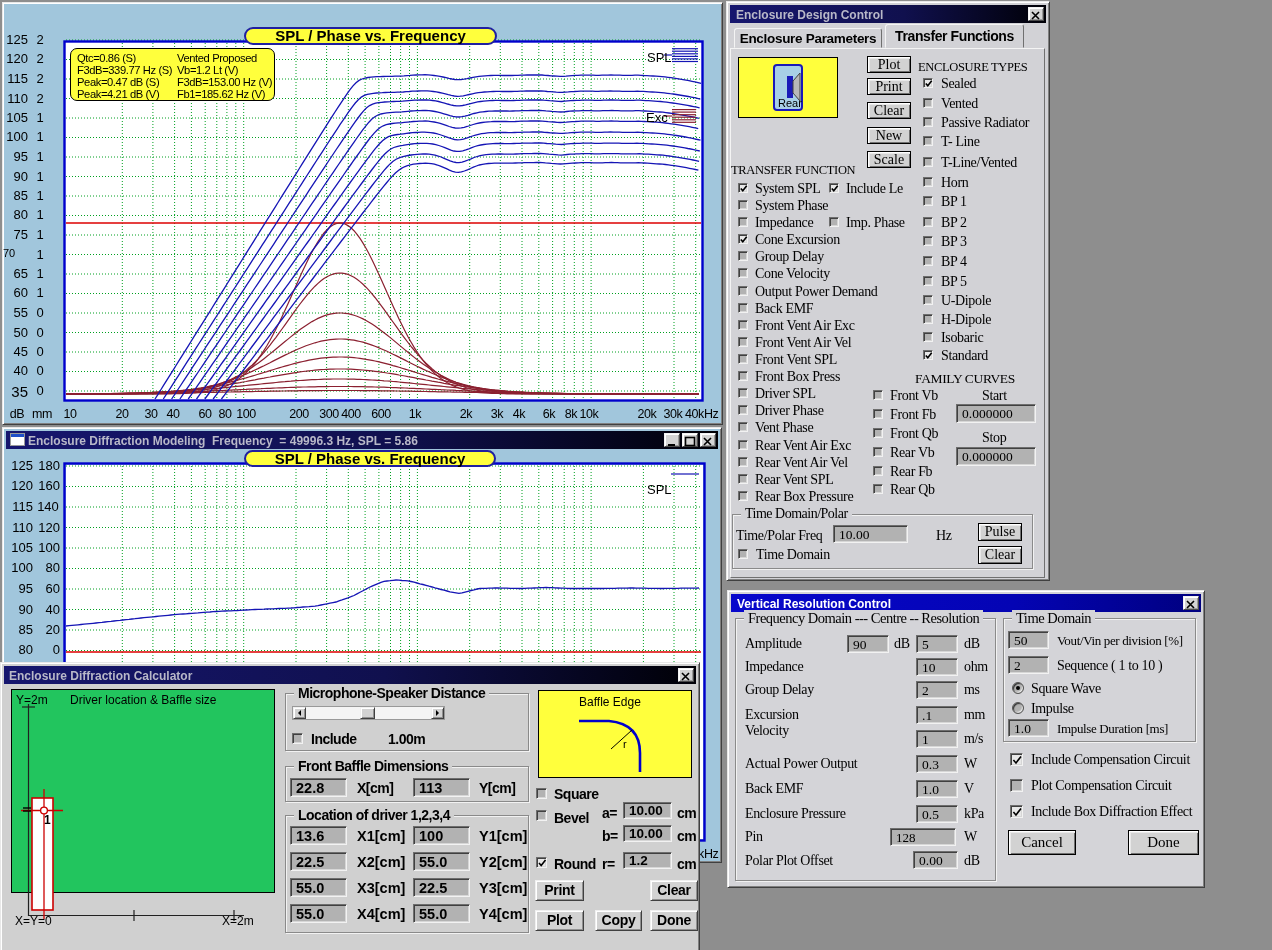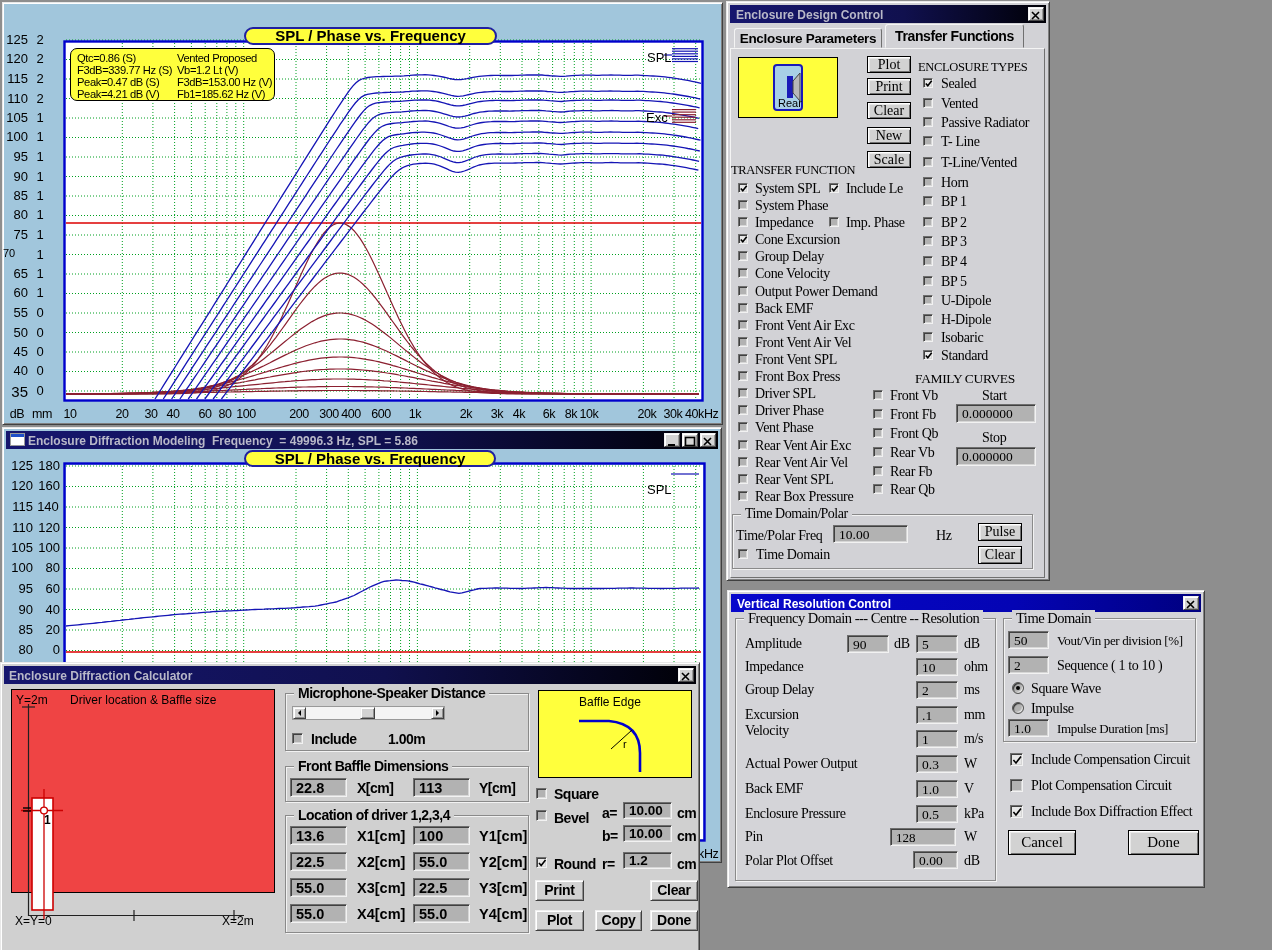--- a/index.html
+++ b/index.html
@@ -328,21 +328,21 @@
     <div style="position:absolute;left:241px;top:22px;width:252px;height:17px;background:#ffff3c;border:2.5px solid #2020a0;border-radius:9px;text-align:center;font-weight:bold;font-size:15px;line-height:13px">SPL / Phase vs. Frequency</div>
     <div class="al" style="left:644px;top:54px;font-size:13px">SPL</div>
   </div>
 <div class="w" style="left:0px;top:662px;width:700px;height:292px">
     <div class="tb">
       <div class="tbt" style="left:5px">Enclosure Diffraction Calculator</div>
       <div class="tbb" style="right:2px"><svg width="14" height="12">
           <path d="M3 2 L10 9 M10 2 L3 9" stroke="#000" stroke-width="1.6"></path>
         </svg></div>
     </div>
-    <div style="position:absolute;left:10px;top:26px;width:264px;height:204px;background:#ef4444;border:1px solid #000">
+    <div style="position:absolute;left:10px;top:26px;width:264px;height:204px;background:#22c55e;border:1px solid #000">
       <svg width="262" height="241" style="position:absolute;left:0;top:0">
         <line x1="16.5" y1="14" x2="16.5" y2="226" stroke="#202020" stroke-width="1.2"></line>
         <line x1="16" y1="225.5" x2="232" y2="225.5" stroke="#202020" stroke-width="1.2"></line>
         <line x1="10" y1="17" x2="23" y2="17" stroke="#202020" stroke-width="1.2"></line>
         <line x1="122" y1="220" x2="122" y2="231" stroke="#202020" stroke-width="1.2"></line>
         <line x1="222" y1="220" x2="222" y2="231" stroke="#202020" stroke-width="1.2"></line>
         <rect x="20" y="108" width="21" height="112" fill="#fff" stroke="#cc0000" stroke-width="1.6"></rect>
         <line x1="32" y1="99" x2="32" y2="229" stroke="#cc0000" stroke-width="1.3"></line>
         <line x1="9" y1="120.5" x2="51" y2="120.5" stroke="#cc0000" stroke-width="1.3"></line>
         <line x1="11" y1="118" x2="19" y2="118" stroke="#000" stroke-width="1.4"></line>

